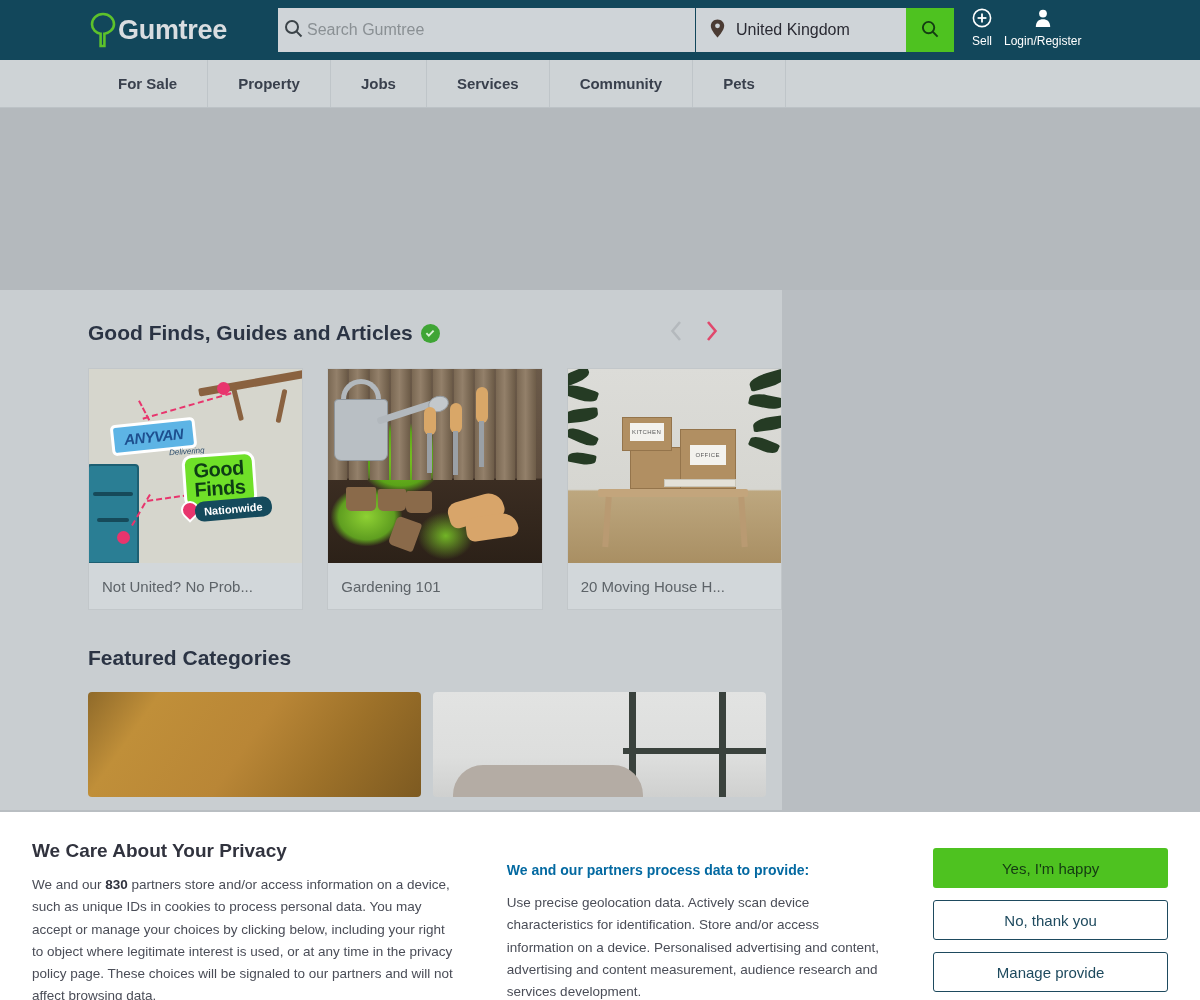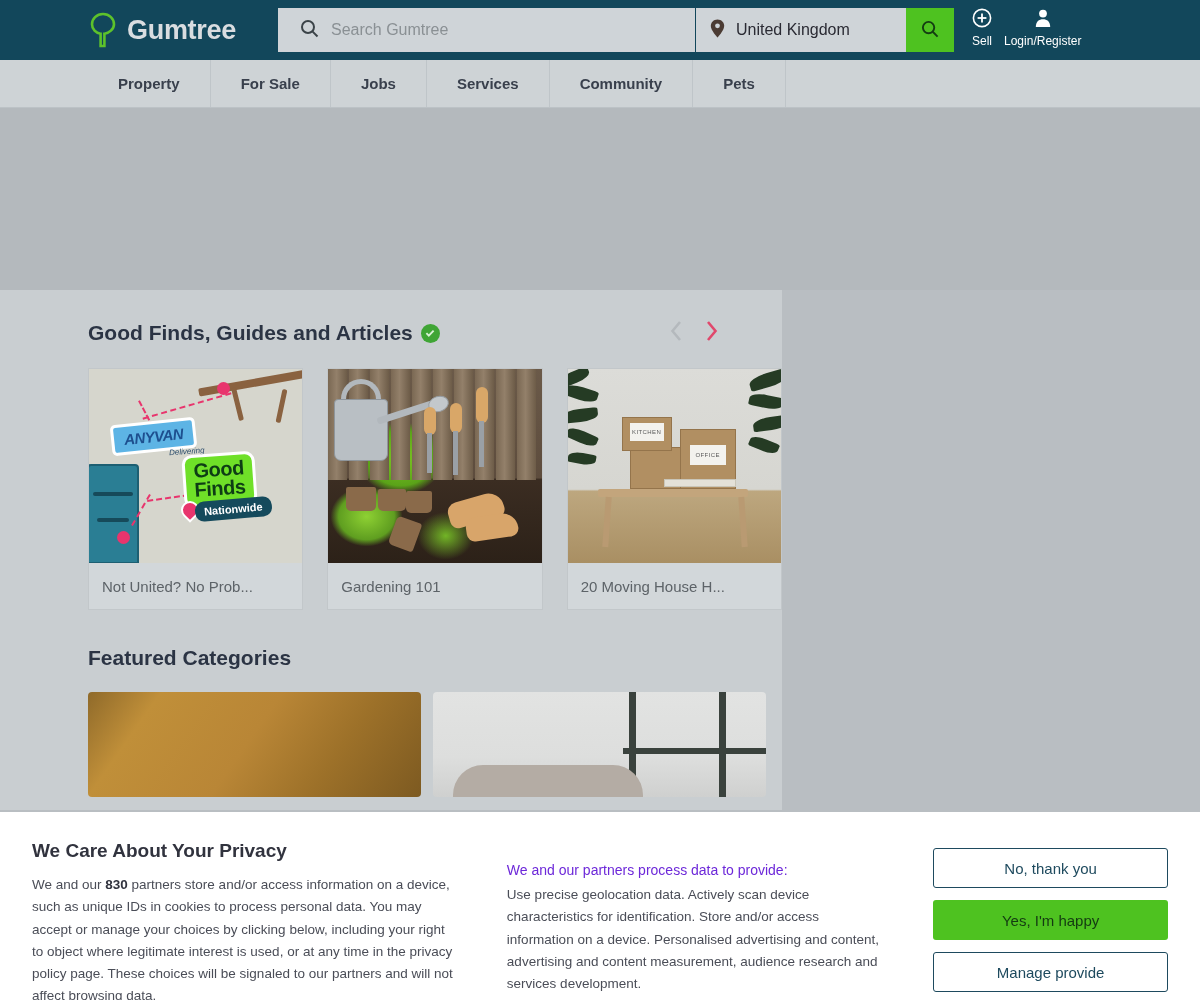--- a/index.html
+++ b/index.html
@@ -10,35 +10,35 @@
     overflow: hidden;
   }
 
   
   .header {
     height: 60px; background: #12475b;
     display: flex; align-items: center;
     position: relative;
   }
   .logo-wrap {
-    display: flex; align-items: center; gap: 9px;
+    display: flex; align-items: center; 
     margin-left: 88px;
   }
   .logo-mark { width: 30px; height: 36px; display: block; }
   .logo-text {
     font-size: 27px; font-weight: bold; color: #d9dde0;
     letter-spacing: -0.3px;
   }
   .searchbar {
     position: absolute; left: 278px; top: 8px;
     height: 44px; width: 676px; display: flex;
   }
   .search-main {
     flex: 1; background: #cfd4d8; display: flex; align-items: center;
-    padding-left: 22px; gap: 12px;
+    padding-left: 6px; gap: 4px;
     border-right: 1px solid #12475b;
   }
   .search-placeholder { font-size: 16px; color: #8a9094; }
   .search-loc {
     width: 210px; background: #cfd4d8; display: flex; align-items: center;
     padding-left: 14px; gap: 11px;
   }
   .search-loc-text { font-size: 16px; color: #2a2a33; }
   .search-go {
     width: 48px; background: #4ec220;
@@ -291,21 +291,21 @@
   .pv-title {
     font-size: 19px; font-weight: bold; color: #31333e;
     margin-bottom: 12px;
   }
   .pv-body {
     font-size: 13.5px; line-height: 1.65; color: #4a4d57;
   }
   .pv-body b { color: #31333e; }
   .pv-col2 { width: 390px; padding-top: 22px; }
   .pv-sub {
-    font-size: 14px; font-weight: normal; color: #6d28d9; margin-bottom: 6px;
+    font-size: 14px; font-weight: bold; color: #0369a1; margin-bottom: 14px;
   }
   .pv-col3 {
     margin-left: auto; width: 242px; padding-top: 8px;
     display: flex; flex-direction: column; gap: 12px;
   }
   .pv-btn {
     height: 40px; border-radius: 3px; font-size: 15px;
     display: flex; align-items: center; justify-content: center;
     cursor: pointer; font-family: "Liberation Sans", sans-serif;
   }
@@ -374,22 +374,22 @@
           <path d="M2.8 19 C2.8 13.6 6 11.2 10 11.2 C14 11.2 17.2 13.6 17.2 19 Z" fill="#ffffff"></path>
         </svg>
       </span>
       <span class="hdr-act-label">Login/Register</span>
     </div>
   </div>
 </div>
 
 <div class="nav">
   <div class="nav-spacer"></div>
+  <div class="nav-item">For Sale</div>
   <div class="nav-item">Property</div>
-  <div class="nav-item">For Sale</div>
   <div class="nav-item">Jobs</div>
   <div class="nav-item">Services</div>
   <div class="nav-item">Community</div>
   <div class="nav-item">Pets</div>
 </div>
 
 <div class="hero"></div>
 
 <div class="content-col">
 
@@ -521,17 +521,17 @@
     <div class="pv-title">We Care About Your Privacy</div>
     <div class="pv-body"><span>We and our </span><b>830</b><span> partners store and/or access information on a device, such as unique IDs in cookies to process personal data. You may accept or manage your choices by clicking below, including your right to object where legitimate interest is used, or at any time in the privacy policy page. These choices will be signaled to our partners and will not affect browsing data.</span></div>
   </div>
 
   <div class="pv-col2">
     <div class="pv-sub">We and our partners process data to provide:</div>
     <div class="pv-body">Use precise geolocation data. Actively scan device characteristics for identification. Store and/or access information on a device. Personalised advertising and content, advertising and content measurement, audience research and services development.</div>
   </div>
 
   <div class="pv-col3">
+    <button class="pv-btn pv-btn-yes">Yes, I'm happy</button>
     <button class="pv-btn pv-btn-ghost">No, thank you</button>
-    <button class="pv-btn pv-btn-yes">Yes, I'm happy</button>
     <button class="pv-btn pv-btn-ghost">Manage provide</button>
   </div>
 </div>
 
 </body></html>

